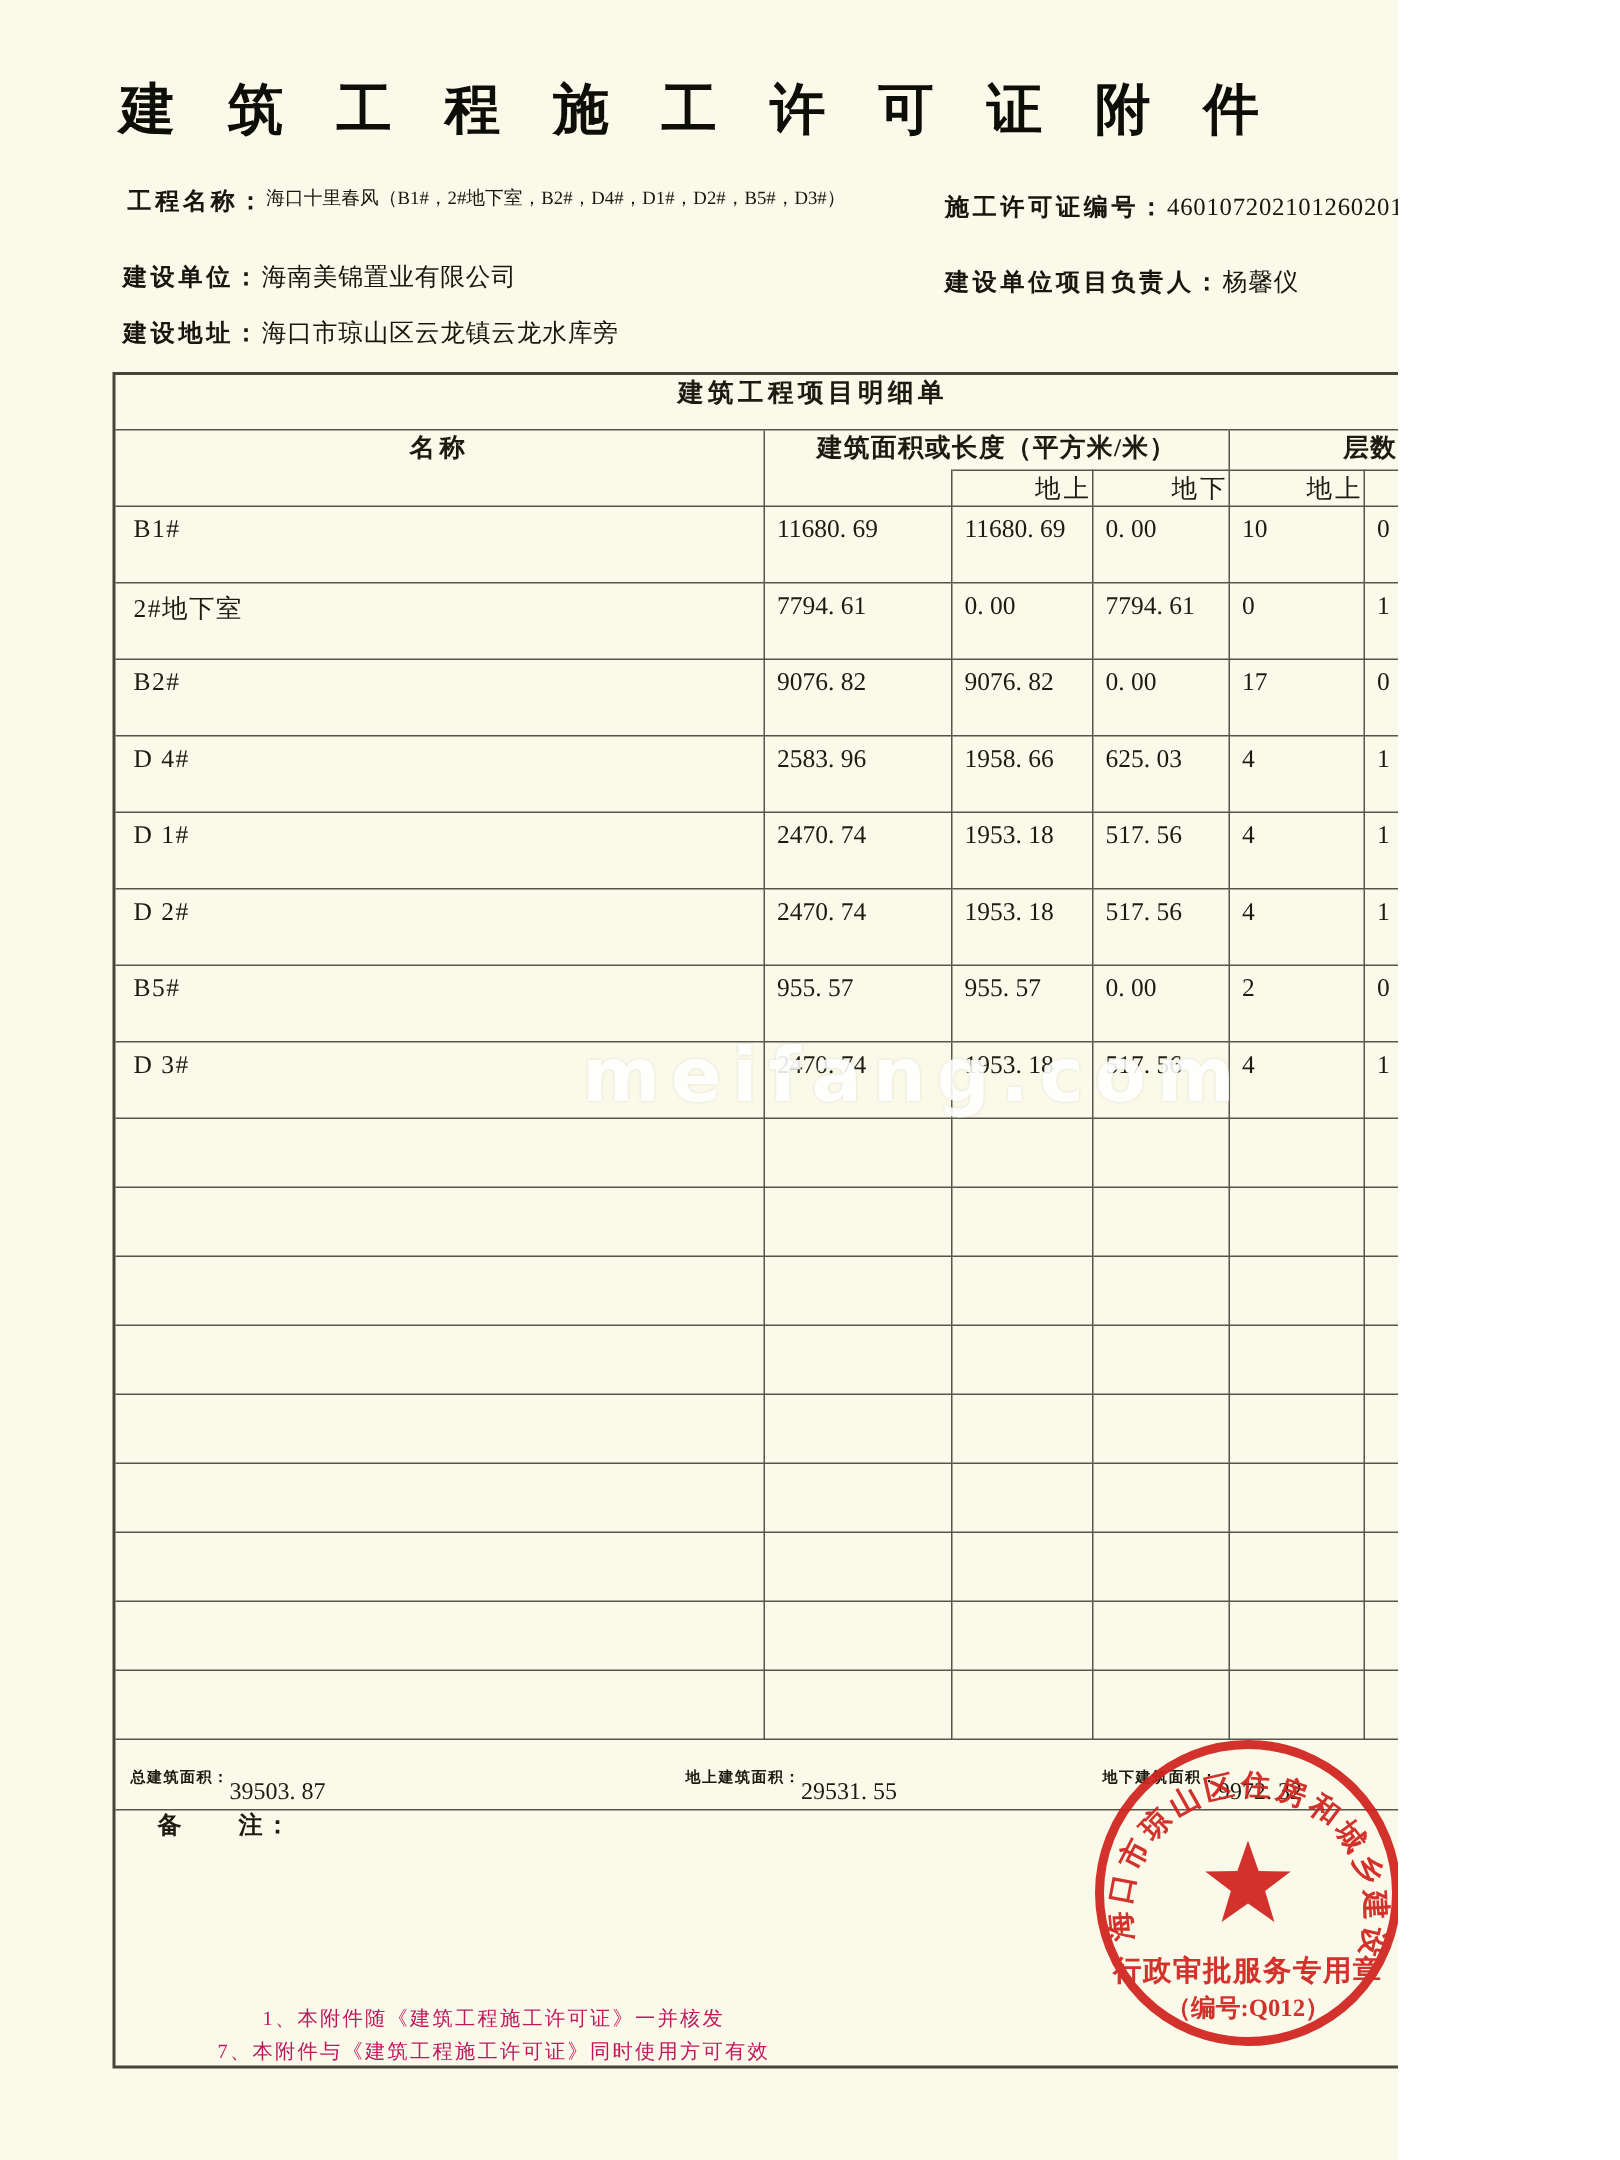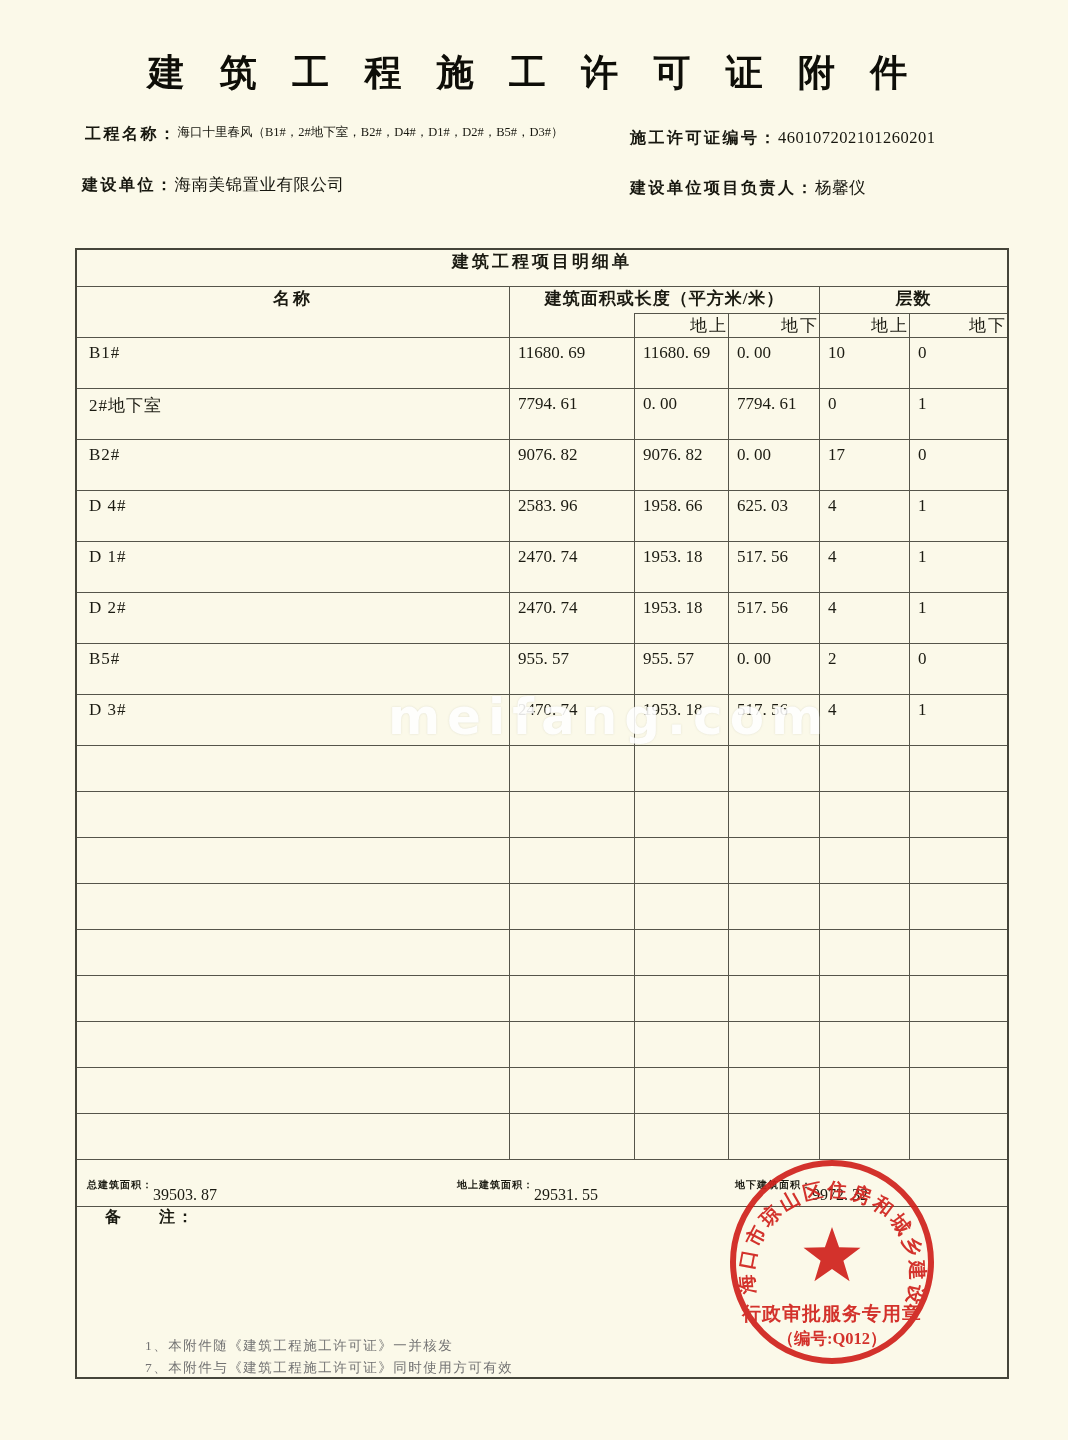--- a/index.html
+++ b/index.html
@@ -1,18 +1,18 @@
 <!DOCTYPE html>
 <html><head>
 <meta charset="utf-8">
 <style>
   html,body{margin:0;padding:0;}
   .page{
     position:relative;
-    width:1068px;height:1440px;
+    width:932px;height:1440px;
     background:#fbf9e9;
     font-family:"Liberation Serif","DejaVu Serif",serif;
     color:#17170f;
     overflow:hidden;
   }
   
   .doc-title{
     position:absolute;top:48px;left:0;width:100%;
     text-align:center;
     font-size:37px;font-weight:bold;
@@ -91,21 +91,22 @@
   
   .stamp{
     position:absolute;left:726px;top:1156px;
     width:212px;height:212px;
     z-index:7;opacity:0.92;
   }
   
   .footnotes{
     position:absolute;left:145px;top:1335px;
     font-size:13.5px;letter-spacing:1.5px;line-height:1.65;
-    color:#737373;
+    color:#be185d;
+    text-align:center;
   }
 </style>
 </head>
 <body>
 
 <div class="page">
 
   <div class="doc-title">建 筑 工 程 施 工 许 可 证 附 件</div>
 
   <div class="info-item pos-project">
@@ -117,20 +118,23 @@
   </div>
 
   <div class="info-item pos-owner">
     <span class="info-label">建设单位：</span><span class="info-value">海南美锦置业有限公司</span>
   </div>
 
   <div class="info-item pos-manager">
     <span class="info-label">建设单位项目负责人：</span><span class="info-value">杨馨仪</span>
   </div>
 
+  <div class="info-item pos-address">
+    <span class="info-label">建设地址：</span><span class="info-value">海口市琼山区云龙镇云龙水库旁</span>
+  </div>
 
   <table class="detail-table">
     <colgroup>
       <col style="width:433px">
         <col style="width:125px">
         <col style="width:94px">
       <col style="width:91px">
         <col style="width:90px">
         <col style="width:97px">
     </colgroup>

